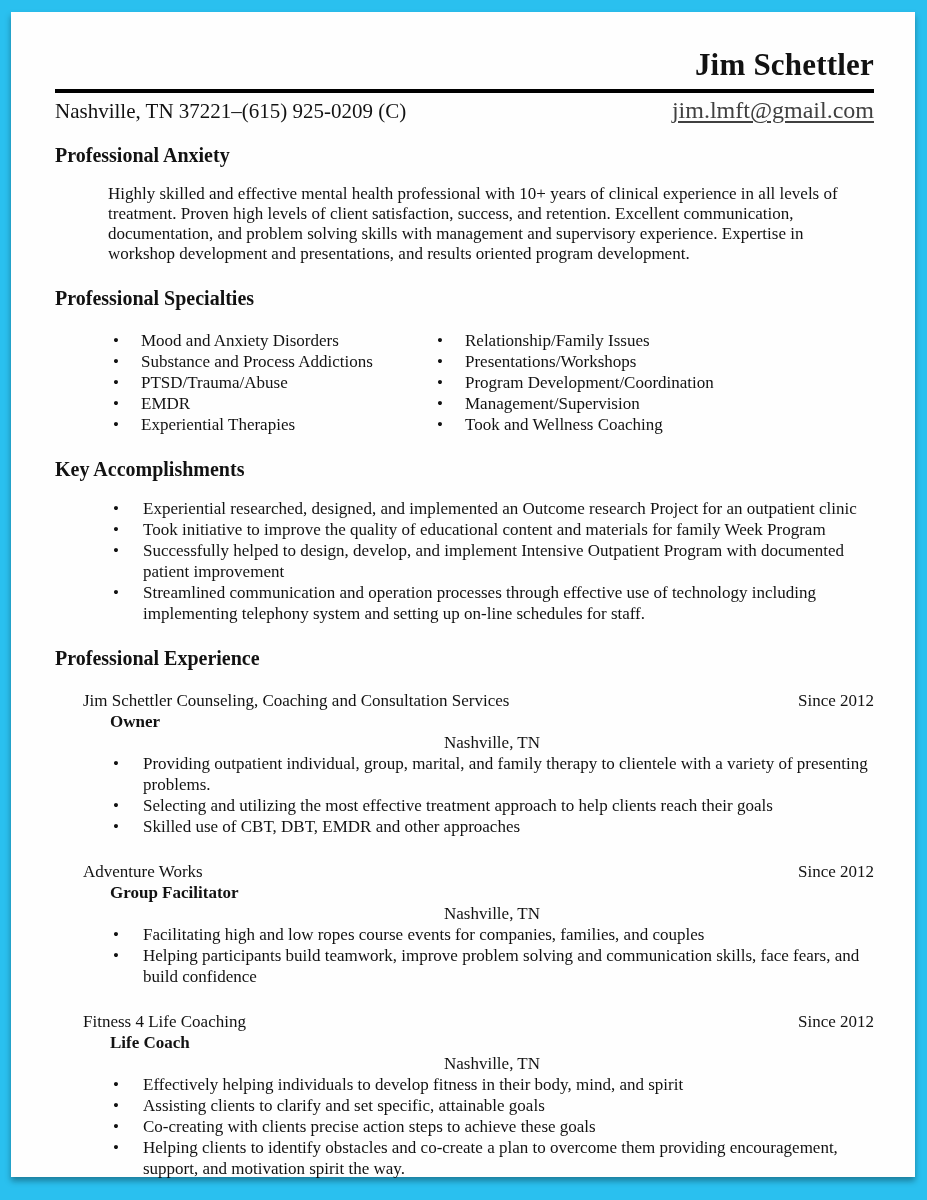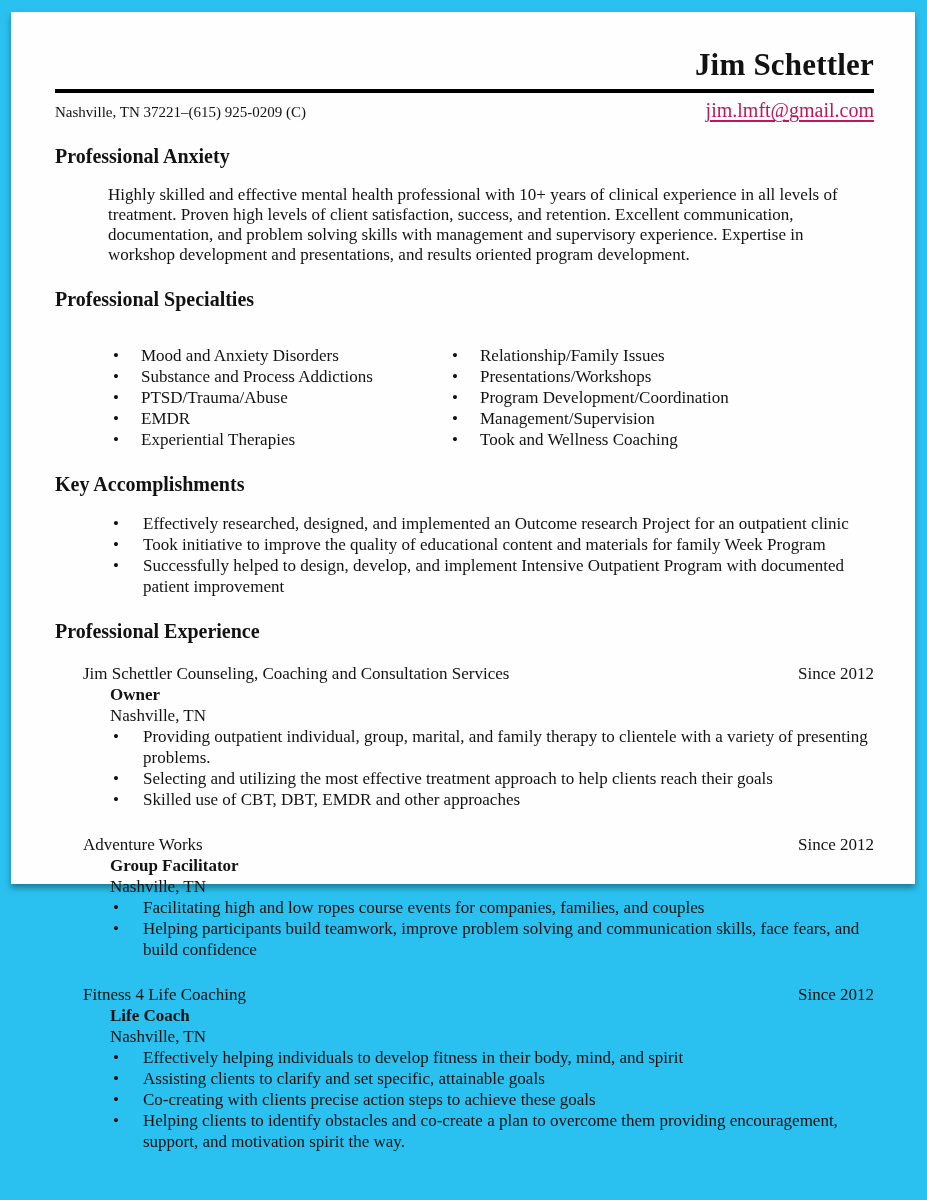--- a/index.html
+++ b/index.html
@@ -6,43 +6,43 @@
   body{
     width:927px;height:1200px;
     background:#2ac0ef;
     font-family:"Liberation Serif", serif;
     color:#121212;
     position:relative;
     overflow:hidden;
   }
   .sheet{
     position:absolute;left:11px;top:12px;
-    width:904px;height:872px;
+    width:904px;height:1165px;
     background:#fefefe;
     box-sizing:border-box;
     padding:34px 41px 0 44px;
     box-shadow:0 4px 6px rgba(0,0,0,.35);
     font-size:17px;line-height:20px;
   }
   
   .name{
     margin:0;
     font-size:31px;line-height:38px;
     font-weight:bold;
     text-align:right;
     letter-spacing:.2px;
   }
   .rule{height:4px;background:#000;margin-top:5px;}
   .contact-row{
     display:flex;justify-content:space-between;align-items:baseline;
     margin-top:7px;
   }
-  .contact-left{font-size:15px;}
+  .contact-left{font-size:21px;}
   .email{
-    font-size:20px;color:#be185d;text-decoration:underline;
+    font-size:24px;color:#404040;text-decoration:underline;
     text-underline-offset:3px;cursor:pointer;
   }
   
   h2{
     font-size:20px;line-height:24px;
     margin:22px 0 0 0;font-weight:bold;
   }
   .summary-text{
     margin:17px 0 0 53px;
     width:766px;
@@ -52,35 +52,35 @@
   ul.bullets li{
     position:relative;
     padding-left:88px;
     line-height:21px;
   }
   ul.bullets li::before{
     content:"\2022";
     position:absolute;left:58px;top:0;
   }
   
-  .two-col{display:flex;margin-top:34px;gap:15px;}
+  .two-col{display:flex;margin-top:20px;}
   .two-col ul.bullets{width:324px;flex:none;}
   .two-col ul.bullets:first-child{margin-left:56px;}
   .two-col ul.bullets li{padding-left:30px;}
   .two-col ul.bullets li::before{left:2px;}
   .acc-list{margin-top:17px !important;}
   
   .jobs{margin-top:20px;}
   .job + .job{margin-top:24px;}
   .job-head{
     display:flex;justify-content:space-between;align-items:baseline;
     padding-left:28px;line-height:21px;text-align:center;
   }
   .job-title{font-weight:bold;padding-left:55px;line-height:21px;}
-  .job-loc{padding-left:55px;line-height:21px;}
+  .job-loc{padding-left:55px;line-height:21px;text-align:center;}
 </style>
 </head>
 <body>
 
 <div class="sheet">
 
   <header>
     <h1 class="name">Jim Schettler</h1>
     <div class="rule"></div>
     <div class="contact-row">
@@ -121,26 +121,27 @@
 
           <li><span>Took and Wellness Coaching</span></li>
         </ul>
     </div>
   </section>
 
   <section>
     <h2>Key Accomplishments</h2>
     <ul class="bullets acc-list">
 
-        <li><span>Effectively researched, designed, and implemented an Outcome research Project for an outpatient clinic</span></li>
+        <li><span>Experiential researched, designed, and implemented an Outcome research Project for an outpatient clinic</span></li>
 
         <li><span>Took initiative to improve the quality of educational content and materials for family Week Program</span></li>
 
         <li><span>Successfully helped to design, develop, and implement Intensive Outpatient Program with documented patient improvement</span></li>
 
+        <li><span>Streamlined communication and operation processes through effective use of technology including implementing telephony system and setting up on-line schedules for staff.</span></li>
       </ul>
   </section>
 
   <section>
     <h2>Professional Experience</h2>
     <div class="jobs">
 
         <div class="job">
           <div class="job-head">
             <span class="company">Jim Schettler Counseling, Coaching and Consultation Services</span>

